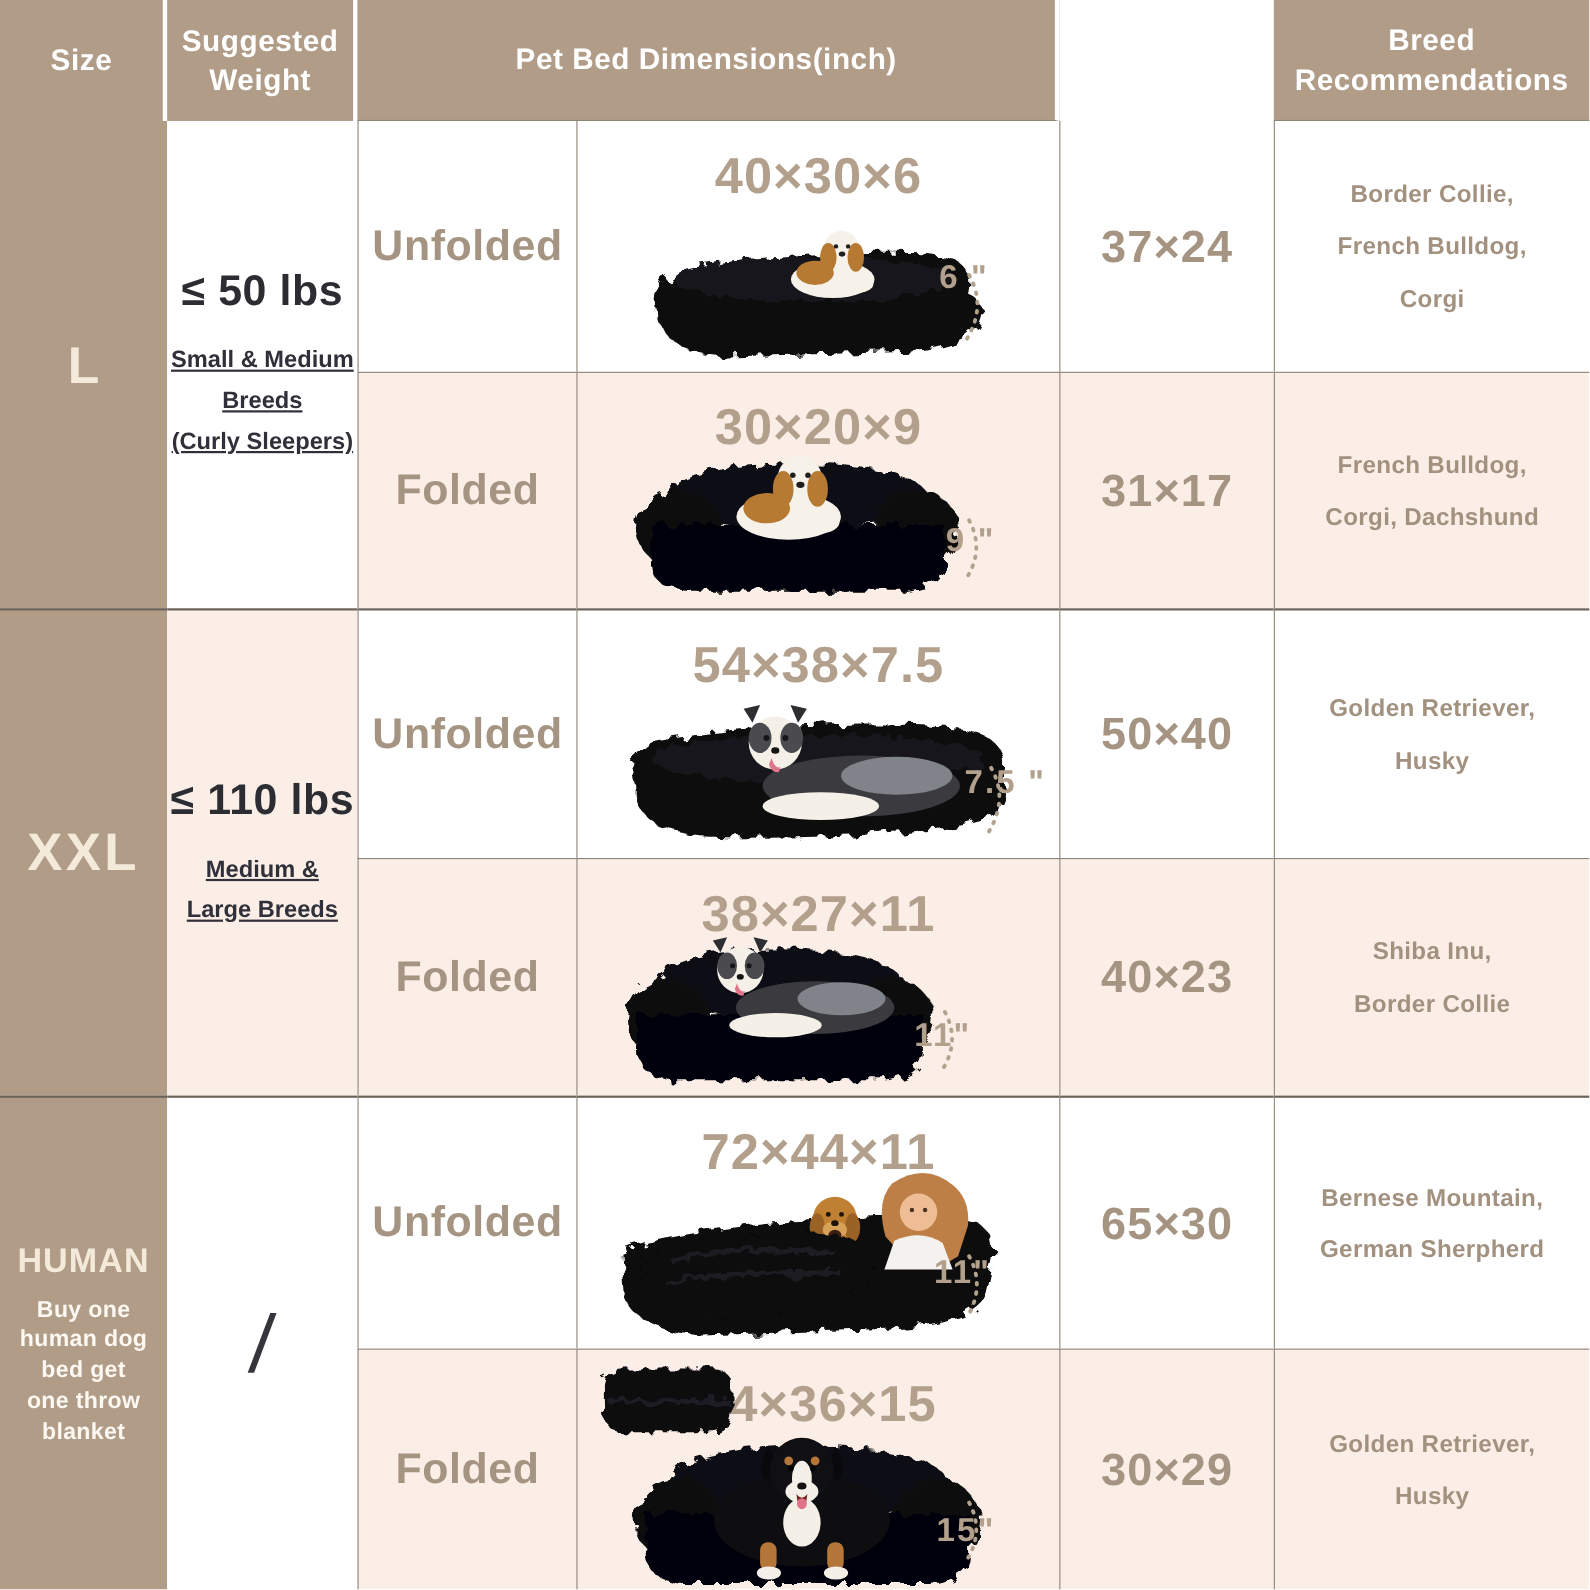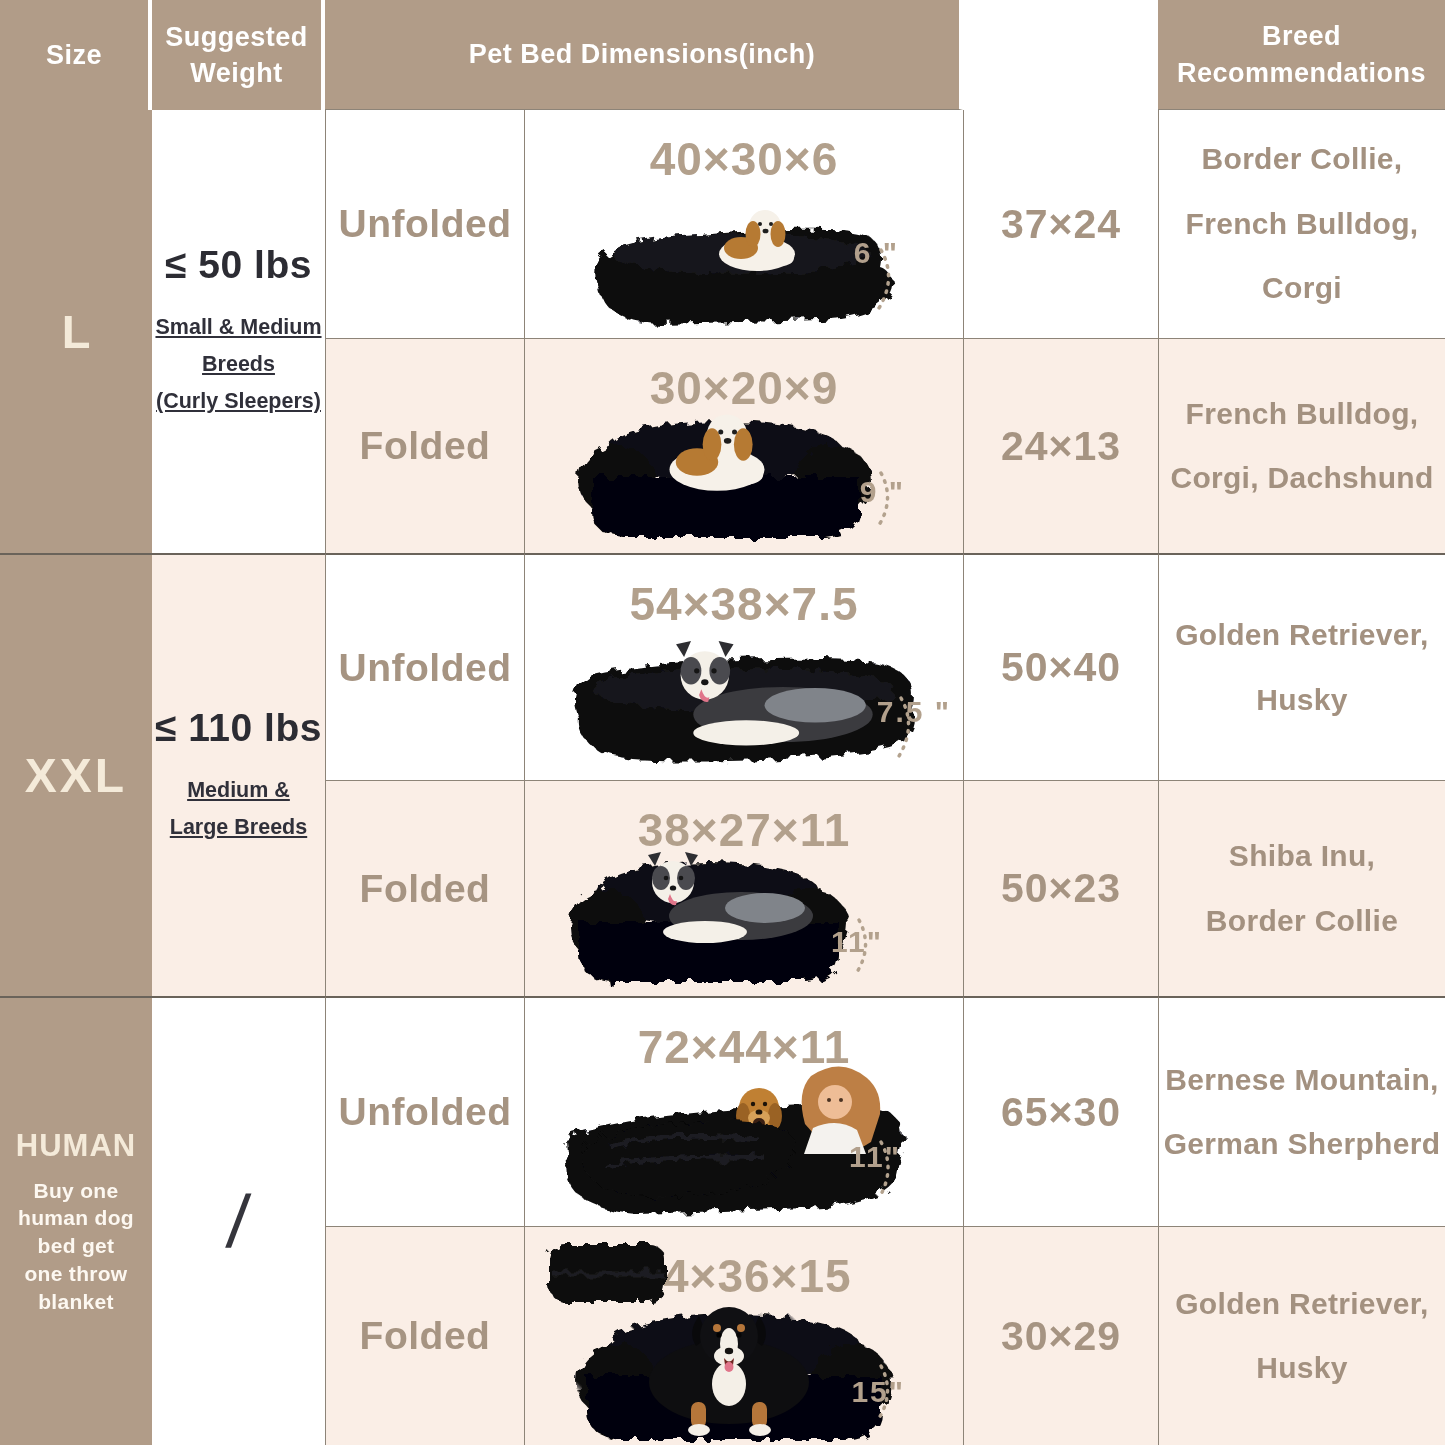--- a/index.html
+++ b/index.html
@@ -55,21 +55,21 @@
   .slash{font-size:74px;font-weight:400;color:#35353c;transform:skewX(-6deg);}
   
   .fold{font-size:39px;color:var(--tx);letter-spacing:.5px;align-items:center;}
   
   .imgc{justify-content:flex-start;}
   .dims{position:absolute;top:22px;left:0;width:100%;font-size:46px;color:var(--txl);letter-spacing:1px;}
   .bedsvg{position:absolute;left:4px;bottom:2px;}
   .inch{position:absolute;font-size:30px;color:var(--txl);letter-spacing:2px;white-space:pre;}
   
   .sleep{font-size:41px;color:var(--tx);letter-spacing:1px;}
-  .breed{font-size:30px;color:#a39180;line-height:2.15;letter-spacing:.3px;}
+  .breed{font-size:22px;color:#a39180;line-height:2.15;letter-spacing:.3px;}
 </style>
 </head>
 <body>
 
 <div class="table">
 
   <div class="c hd col1 row1 hsep">
     <span>Size</span>
   </div>
   <div class="c hd col2 row1 hsep">
@@ -161,21 +161,21 @@
         <ellipse cx="21" cy="6" rx="7.5" ry="13" fill="#b67a33"></ellipse>
         <circle cx="3" cy="-4" r="2" fill="#1e1e1e"></circle>
         <circle cx="14" cy="-4" r="2" fill="#1e1e1e"></circle>
         <ellipse cx="8.5" cy="3" rx="3" ry="2.3" fill="#1e1e1e"></ellipse>
       </g>
       <path d="M352,84 q14,26 -2,52" stroke="#b3a28e" stroke-width="3.5" fill="none" stroke-dasharray="1.5 7" stroke-linecap="round"></path>
     </svg>
     <span class="inch" style="right:58px;top:136px;">9 "</span>
   </div>
   <div class="c cream sleep col5 row3 bl bt">
-    <span>24×13</span>
+    <span>31×17</span>
   </div>
   <div class="c cream breed col6 row3 bl bt">
     <div>French Bulldog,</div>
     <div>Corgi, Dachshund</div>
   </div>
 
   <div class="c tp size size-xxl col1 rsX btg">
     <span>XXL</span>
   </div>
   <div class="c cream col2 rsX btg">
@@ -258,21 +258,21 @@
         <circle cx="-35" cy="-8" r="2.3" fill="#151515"></circle>
         <circle cx="-20" cy="-8" r="2.3" fill="#151515"></circle>
         <ellipse cx="-28" cy="2" rx="3.2" ry="2.6" fill="#151515"></ellipse>
         <path d="M-31,8 q3,9 7,7 l-1,4 q-6,1 -8,-6 z" fill="#e0758a"></path>
       </g>
       <path d="M330,92 q14,26 -2,52" stroke="#b3a28e" stroke-width="3.5" fill="none" stroke-dasharray="1.5 7" stroke-linecap="round"></path>
     </svg>
     <span class="inch" style="right:80px;top:144px;">11"</span>
   </div>
   <div class="c cream sleep col5 row5 bl bt">
-    <span>50×23</span>
+    <span>40×23</span>
   </div>
   <div class="c cream breed col6 row5 bl bt">
     <div>Shiba Inu,</div>
     <div>Border Collie</div>
   </div>
 
   <div class="c tp size size-human col1 rsH btg">
     <span>HUMAN</span>
     <div class="size-note">
       <div>Buy one</div>

